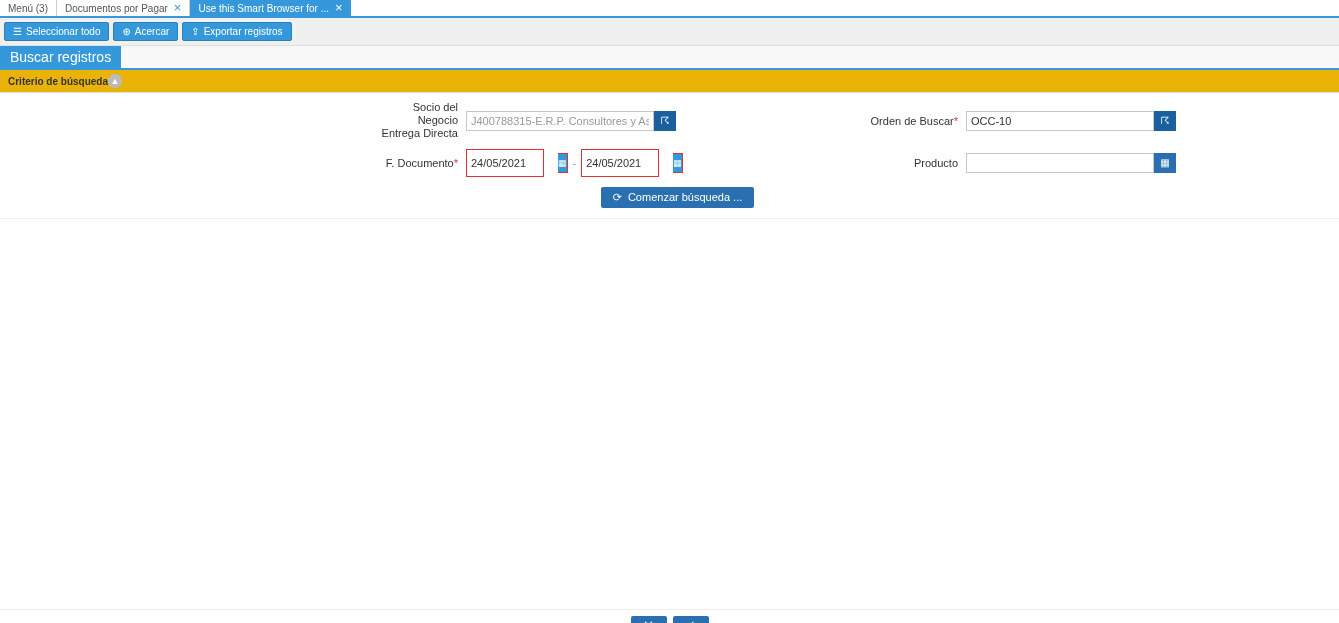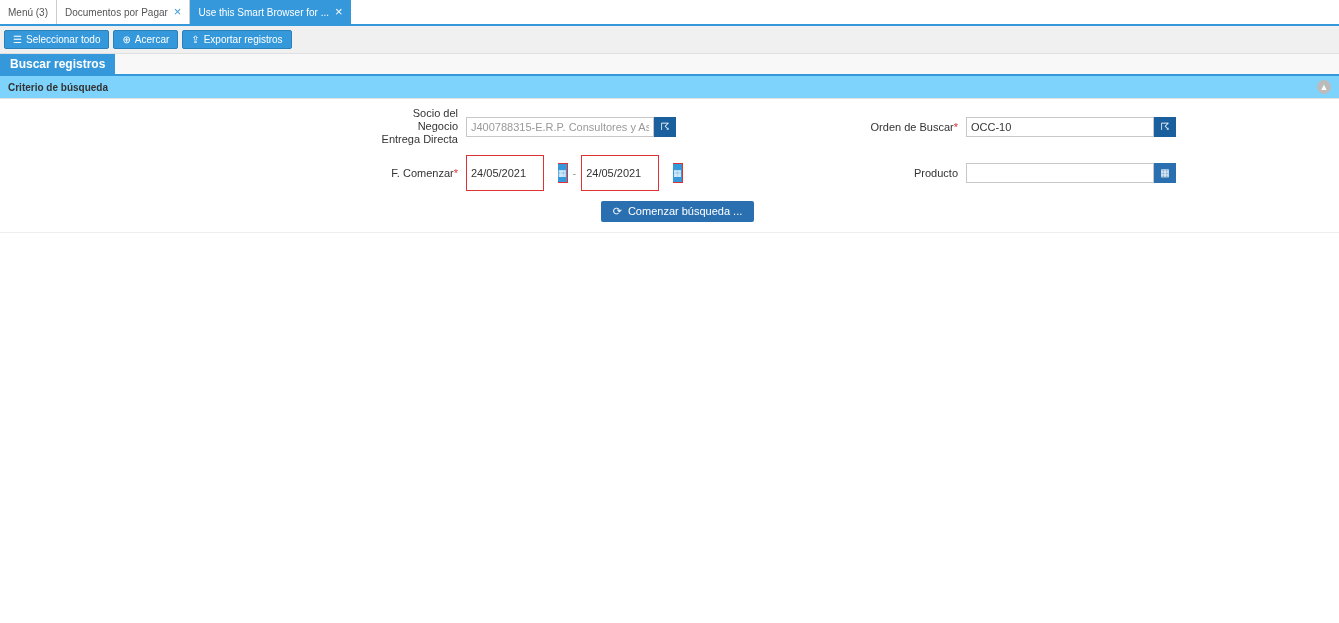--- a/index.html
+++ b/index.html
@@ -4,21 +4,21 @@
   <style>
     * { box-sizing: border-box; margin: 0; padding: 0; }
     body { font-family: Arial, Helvetica, sans-serif; font-size: 11px; color: #333; background: #fff; }
 
     
     .tabs-row {
       display: flex;
       align-items: center;
       background: #fff;
       border-bottom: 2px solid #3498db;
-      height: 26px;
+      height: 18px;
     }
     .tab {
       display: flex;
       align-items: center;
       padding: 2px 8px;
       font-size: 10px;
       color: #555;
       border-right: 1px solid #ccc;
       cursor: pointer;
       height: 100%;
@@ -63,31 +63,30 @@
     
     .sub-tab-row {
       display: flex;
       background: #f8f8f8;
       border-bottom: 2px solid #3498db;
     }
     .sub-tab {
       background: #3498db;
       color: #fff;
       padding: 3px 10px;
-      font-size: 12px;
-      font-weight: bold;
+      font-size: 14px;
+      font-weight: normal;
     }
 
     
     .criteria-header {
       display: flex;
-      justify-content: space-between;
       align-items: center;
       padding: 4px 8px;
-      background: #7dd3fc;
+      background: #eab308;
       border-bottom: 1px solid #e0e0e0;
       font-size: 10px;
       font-weight: bold;
     }
     .collapse-btn {
       width: 14px;
       height: 14px;
       border-radius: 50%;
       background: #bbb;
       display: flex;
@@ -140,21 +139,21 @@
       display: flex;
       align-items: center;
       justify-content: center;
       font-size: 10px;
       cursor: pointer;
     }
     .date-input {
       width: 78px;
       border: 1px solid #d33;
       background: #fff;
-      height: 36px;
+      height: 28px;
       padding: 2px 4px;
       font-size: 11px;
       color: #333;
       margin-right: 12px;
     }
     .date-btn {
       width: 18px;
       height: 20px;
       background: #3498db;
       border: 1px solid #d33;
@@ -283,21 +282,21 @@
       <span>Orden de Buscar</span><span class="req">*</span>
     </div>
     <div class="input-wrap">
       <input class="text-input" value="OCC-10" style="">
       <button class="lookup-btn">
         <span>☈</span>
       </button>
     </div>
 
     <div class="label">
-      <span>F. Comenzar</span><span class="req">*</span>
+      <span>F. Documento</span><span class="req">*</span>
     </div>
     <div class="date-range">
       <input class="date-input" value="24/05/2021" style="">
       <button class="date-btn">
         <span>▦</span>
       </button>
       <span class="sep">-</span>
       <input class="date-input" value="24/05/2021" style="">
       <button class="date-btn">
         <span>▦</span>

